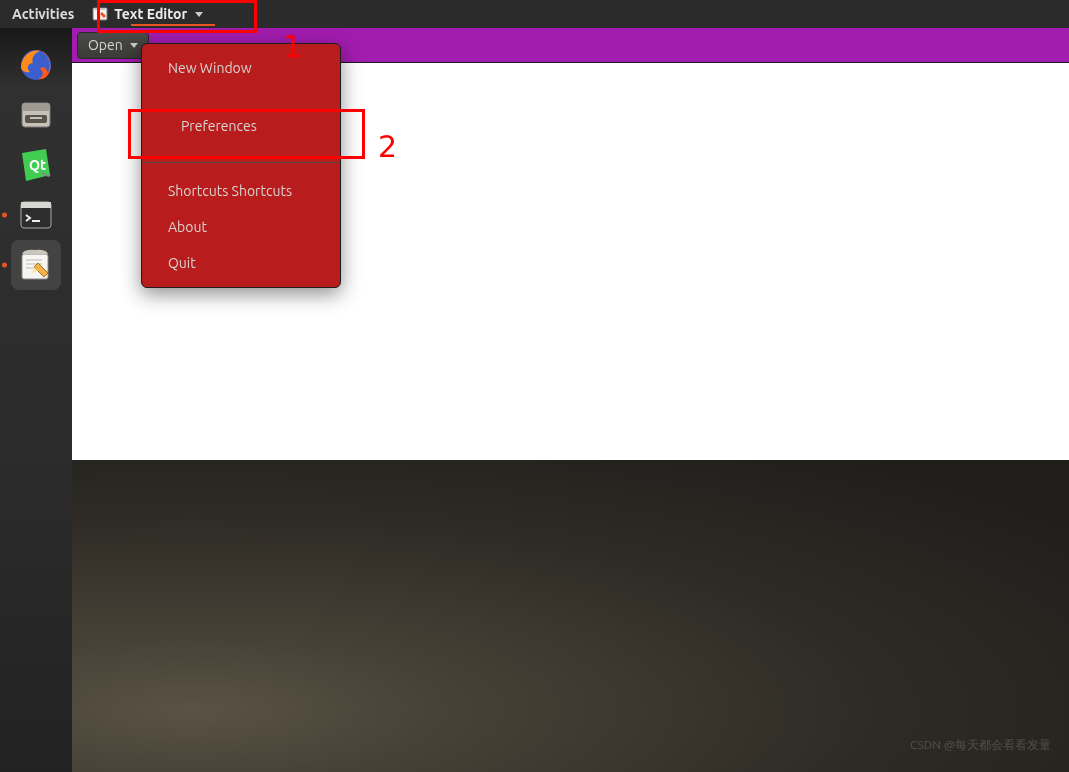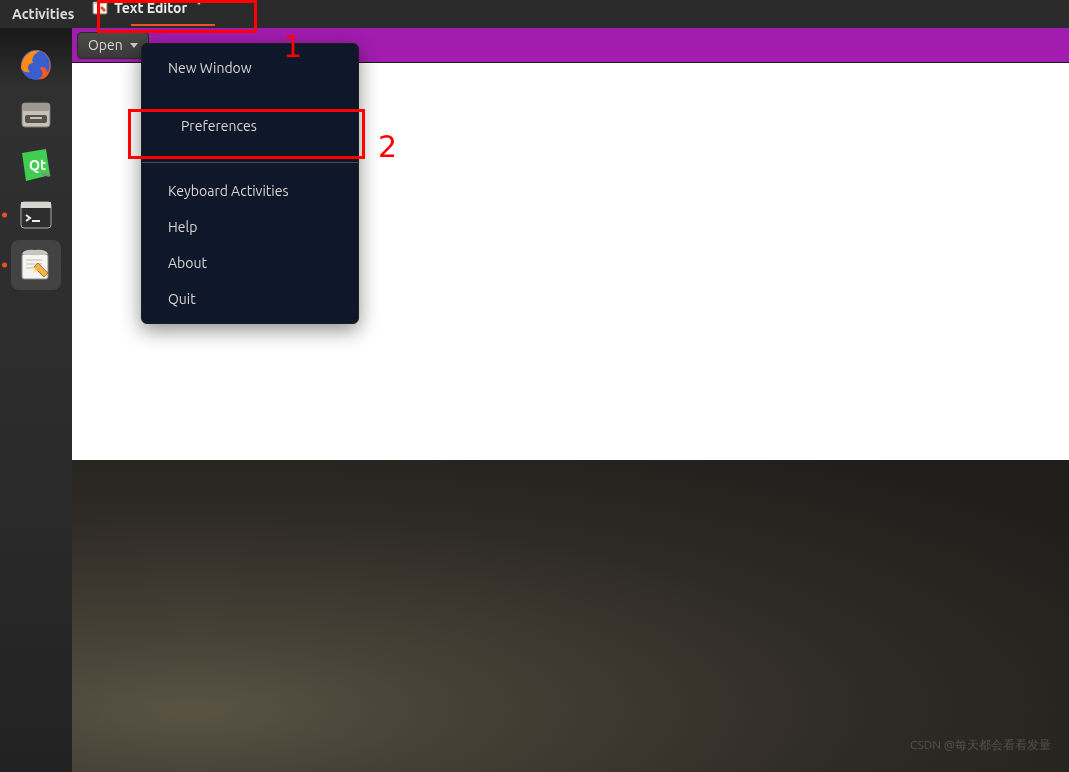--- a/index.html
+++ b/index.html
@@ -28,21 +28,21 @@
       padding: 4px 12px;
       height: 100%;
       display: flex;
       align-items: center;
       font-weight: 600;
       color: #ddd;
       cursor: pointer;
     }
     .appmenu {
       display: flex;
-      align-items: flex-start;
+      align-items: center;
       height: 100%;
       padding: 0 10px 0 6px;
       color: #eee;
       font-weight: 700;
       cursor: pointer;
       gap: 6px;
     }
     .appmenu-icon {
       width: 16px; height: 16px;
       display: inline-block;
@@ -136,22 +136,22 @@
       background:
         radial-gradient(ellipse at 18% 80%, #5a5344 0%, #474237 20%, #2e2b25 55%, #1f1e1b 90%);
       z-index: 1;
     }
 
     
     .menu {
       position: absolute;
       left: 141px;
       top: 43px;
-      width: 218px;
-      background: #0f172a;
+      width: 200px;
+      background: #b91c1c;
       border: 1px solid #1d1d1b;
       border-radius: 6px;
       box-shadow: 0 6px 20px rgba(0,0,0,.45);
       color: #d8d6d2;
       padding: 6px 0;
       z-index: 40;
     }
     .menu-item {
       padding: 10px 26px;
       cursor: pointer;
@@ -272,24 +272,21 @@
 
 <div class="menu">
   <div class="menu-item">
     <span>New Window</span>
   </div>
   <div class="menu-item section-gap-top">
     <span>Preferences</span>
   </div>
   <div class="menu-sep"></div>
   <div class="menu-item">
-    <span>Keyboard Activities</span>
-  </div>
-  <div class="menu-item">
-    <span>Help</span>
+    <span>Shortcuts Shortcuts</span>
   </div>
   <div class="menu-item">
     <span>About</span>
   </div>
   <div class="menu-item">
     <span>Quit</span>
   </div>
 </div>
 
 <div class="annot-box" style="left:97px; top:0px; width:160px; height:33px;"></div>

